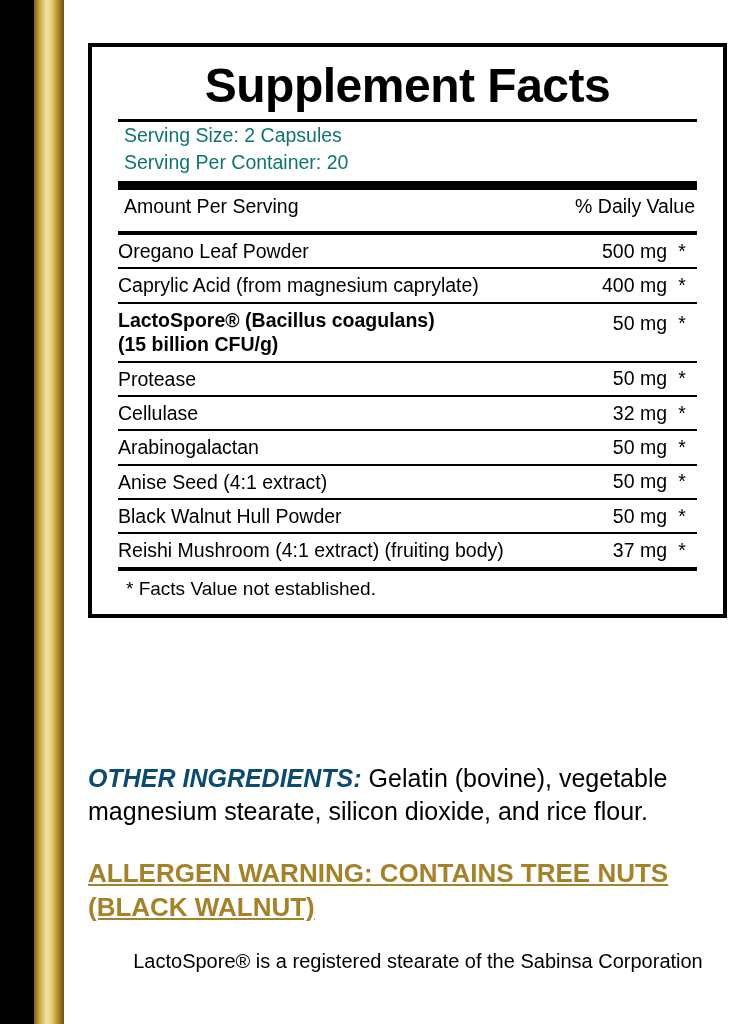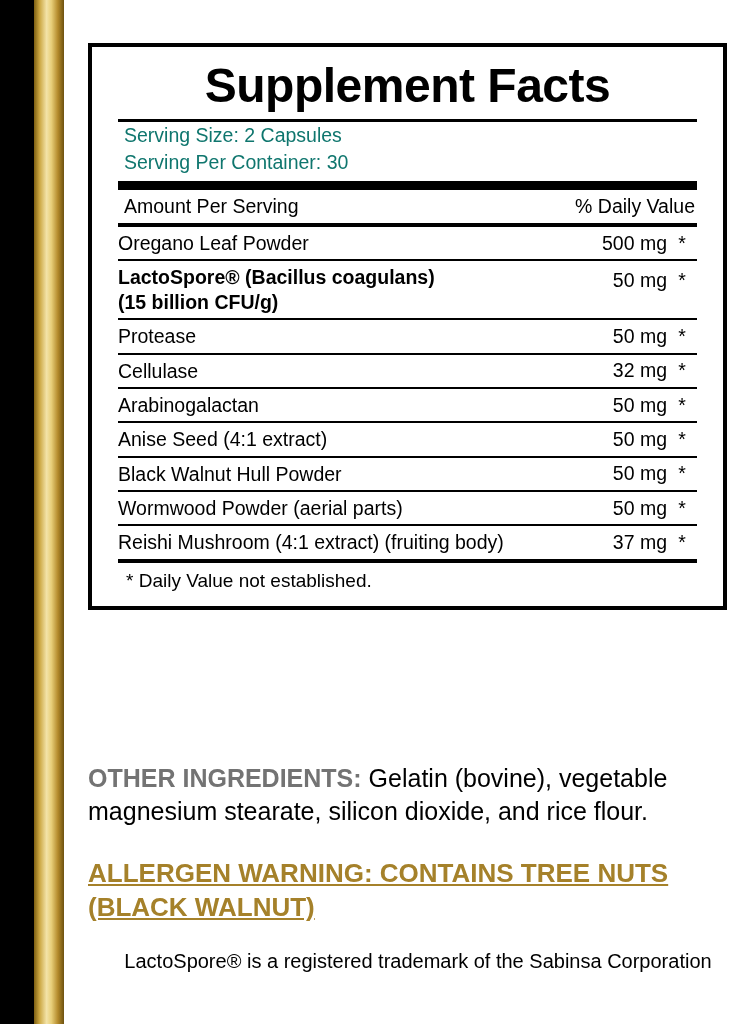--- a/index.html
+++ b/index.html
@@ -81,21 +81,21 @@
   .rule-thin {
     height: 2px;
     background: #000;
   }
 
   .sf-headrow {
     display: flex;
     align-items: baseline;
     justify-content: space-between;
     font-size: 19.5px;
-    padding: 5px 2px 5px 6px;
+    padding: 5px 2px 13px 6px;
     color: #000;
   }
 
   table.sf-table {
     width: 100%;
     border-collapse: collapse;
     font-size: 19.5px;
     color: #000;
   }
   table.sf-table td {
@@ -131,22 +131,23 @@
   .other-block {
     position: absolute;
     left: 24px;
     top: 762px;
     width: 645px;
     font-size: 25px;
     line-height: 1.32;
     color: #000;
   }
   .lbl-gold {
-    color: #737373;
+    color: #0c4a6e;
     font-weight: bold;
+    font-style: italic;
   }
 
   .allergen-block {
     position: absolute;
     left: 24px;
     top: 857px;
     width: 660px;
     font-size: 26px;
     font-weight: bold;
     line-height: 1.3;
@@ -173,40 +174,45 @@
 <div class="content">
 
   <div class="sf-panel">
 
     <div class="sf-title">Supplement Facts</div>
 
     <div class="rule-thin" style="height:3px;"></div>
 
     <div class="sf-serving">
       <div>Serving Size: 2 Capsules</div>
-      <div>Serving Per Container: 30</div>
+      <div>Serving Per Container: 20</div>
     </div>
 
     <div class="rule-thick"></div>
 
     <div class="sf-headrow">
       <span>Amount Per Serving</span>
       <span>% Daily Value</span>
     </div>
 
     <div class="rule-med"></div>
 
     <table class="sf-table">
       <tbody>
         <tr>
           <td class="c-name">Oregano Leaf Powder</td>
           <td class="c-amt">500 mg</td>
           <td class="c-dv">*</td>
         </tr>
         <tr>
+          <td class="c-name">Caprylic Acid (from magnesium caprylate)</td>
+          <td class="c-amt">400 mg</td>
+          <td class="c-dv">*</td>
+        </tr>
+        <tr>
           <td class="c-name" style="white-space:pre-line;font-weight:bold;">LactoSpore® (Bacillus coagulans)
 (15 billion CFU/g)</td>
           <td class="c-amt" style="vertical-align:top; padding-top:8px;">50 mg</td>
           <td class="c-dv" style="vertical-align:top; padding-top:8px;">*</td>
         </tr>
         <tr>
           <td class="c-name">Protease</td>
           <td class="c-amt">50 mg</td>
           <td class="c-dv">*</td>
         </tr>
@@ -224,38 +230,33 @@
           <td class="c-name">Anise Seed (4:1 extract)</td>
           <td class="c-amt">50 mg</td>
           <td class="c-dv">*</td>
         </tr>
         <tr>
           <td class="c-name">Black Walnut Hull Powder</td>
           <td class="c-amt">50 mg</td>
           <td class="c-dv">*</td>
         </tr>
         <tr>
-          <td class="c-name">Wormwood Powder (aerial parts)</td>
-          <td class="c-amt">50 mg</td>
-          <td class="c-dv">*</td>
-        </tr>
-        <tr>
           <td class="c-name">Reishi Mushroom (4:1 extract) (fruiting body)</td>
           <td class="c-amt">37 mg</td>
           <td class="c-dv">*</td>
         </tr>
       </tbody>
     </table>
 
     <div class="rule-med"></div>
 
-    <div class="sf-footnote">* Daily Value not established.</div>
+    <div class="sf-footnote">* Facts Value not established.</div>
   </div>
 
   <div class="other-block">
     <span class="lbl-gold">OTHER INGREDIENTS:</span><span> Gelatin (bovine), vegetable magnesium stearate, silicon dioxide, and rice flour.</span>
   </div>
 
   <div class="allergen-block">ALLERGEN WARNING: CONTAINS TREE NUTS (BLACK WALNUT)</div>
 
-  <div class="trademark-block">LactoSpore® is a registered trademark of the Sabinsa Corporation</div>
+  <div class="trademark-block">LactoSpore® is a registered stearate of the Sabinsa Corporation</div>
 
 </div>
 
 </body></html>

